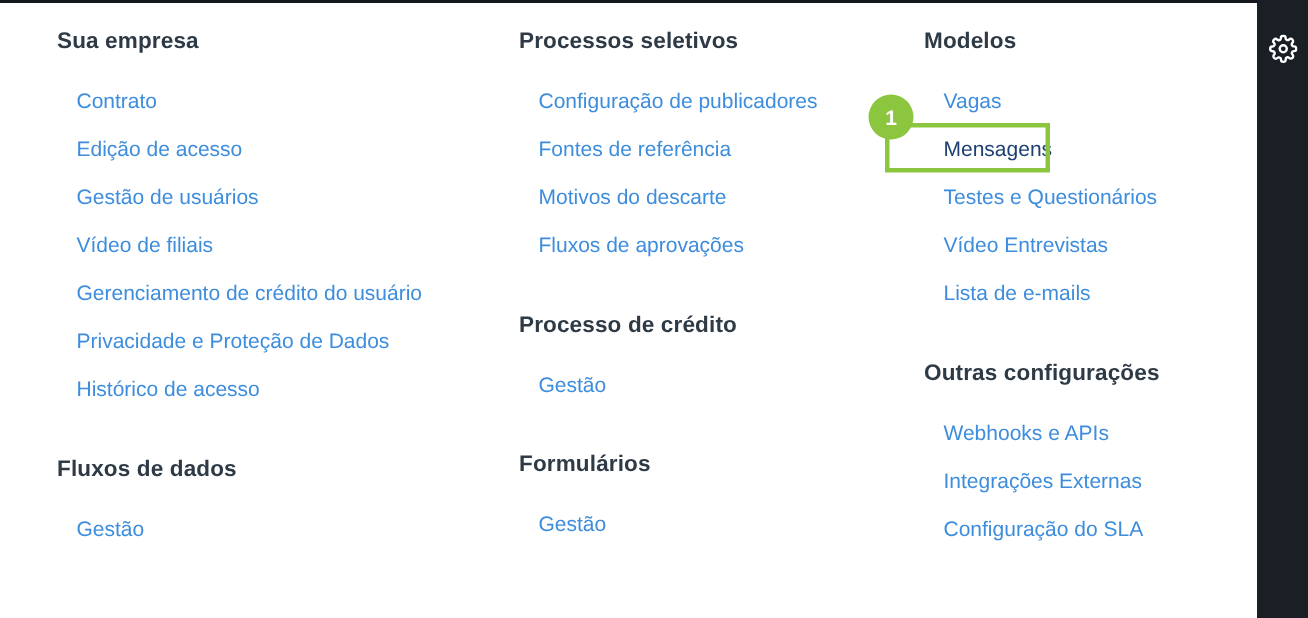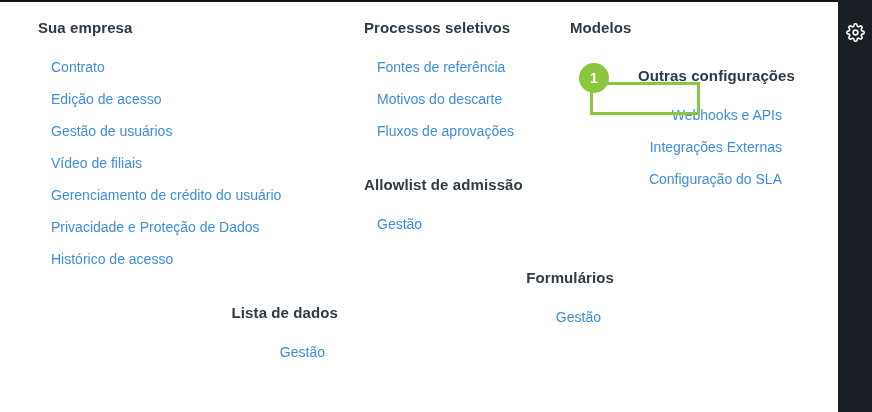--- a/index.html
+++ b/index.html
@@ -65,25 +65,25 @@
     height: 410px;
     box-sizing: border-box;
     padding: 16px 0 0 0;
   }
 
   .column {
     position: absolute;
     top: 16px;
   }
   .column.col-0 { left: 38px;  width: 300px; }
-  .column.col-1 { left: 364px; width: 250px; }
-  .column.col-2 { left: 570px; width: 225px; }
+  .column.col-1 { left: 346px; width: 250px; }
+  .column.col-2 { left: 616px; width: 225px; }
 
   .group { margin-bottom: 28px; }
-  .group:last-child { margin-bottom: 0; text-align: right; }
+  .group:last-child { margin-bottom: 0; }
 
   .group-title {
     font-size: 15px;
     font-weight: bold;
     color: #2e3a45;
     line-height: 20px;
     margin: 0 0 10px 0;
     letter-spacing: 0.1px;
   }
 
@@ -164,63 +164,83 @@
             </li>
             <li>
               <a class="link-item">Privacidade e Proteção de Dados</a>
             </li>
             <li>
               <a class="link-item">Histórico de acesso</a>
             </li>
           </ul>
         </div>
         <div class="group">
-          <div class="group-title">Lista de dados</div>
+          <div class="group-title">Fluxos de dados</div>
           <ul class="link-list">
             <li>
               <a class="link-item">Gestão</a>
             </li>
           </ul>
         </div>
       </div>
       <div class="column col-1">
         <div class="group">
           <div class="group-title">Processos seletivos</div>
           <ul class="link-list">
             <li>
+              <a class="link-item">Configuração de publicadores</a>
+            </li>
+            <li>
               <a class="link-item">Fontes de referência</a>
             </li>
             <li>
               <a class="link-item">Motivos do descarte</a>
             </li>
             <li>
               <a class="link-item">Fluxos de aprovações</a>
             </li>
           </ul>
         </div>
         <div class="group">
-          <div class="group-title">Allowlist de admissão</div>
+          <div class="group-title">Processo de crédito</div>
           <ul class="link-list">
             <li>
               <a class="link-item">Gestão</a>
             </li>
           </ul>
         </div>
         <div class="group">
           <div class="group-title">Formulários</div>
           <ul class="link-list">
             <li>
               <a class="link-item">Gestão</a>
             </li>
           </ul>
         </div>
       </div>
       <div class="column col-2">
         <div class="group">
           <div class="group-title">Modelos</div>
+          <ul class="link-list">
+            <li>
+              <a class="link-item">Vagas</a>
+            </li>
+            <li>
+              <a class="link-item is-highlighted">Mensagens</a>
+            </li>
+            <li>
+              <a class="link-item">Testes e Questionários</a>
+            </li>
+            <li>
+              <a class="link-item">Vídeo Entrevistas</a>
+            </li>
+            <li>
+              <a class="link-item">Lista de e-mails</a>
+            </li>
+          </ul>
         </div>
         <div class="group">
           <div class="group-title">Outras configurações</div>
           <ul class="link-list">
             <li>
               <a class="link-item">Webhooks e APIs</a>
             </li>
             <li>
               <a class="link-item">Integrações Externas</a>
             </li>

